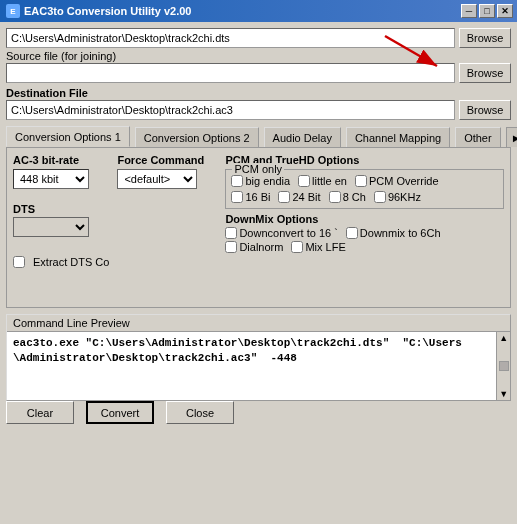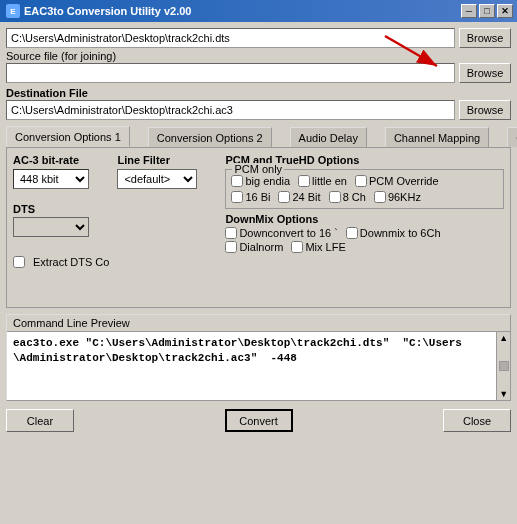--- a/index.html
+++ b/index.html
@@ -118,21 +118,21 @@
       font-weight: bold;
       margin-bottom: 1px;
     }
 
     
     .tab-bar {
       display: flex;
       align-items: flex-end;
       border-bottom: 1px solid #999;
       margin-top: 6px;
-      gap: 18px;
+      gap: 5px;
     }
     .tab {
       padding: 2px 8px;
       height: 20px;
       background: #c8c4bc;
       border: 1px solid #999;
       border-top-color: #ddd;
       border-left-color: #ddd;
       border-bottom: none;
       font-size: 11px;
@@ -300,23 +300,23 @@
       display: flex;
       flex-direction: column;
       align-items: center;
       justify-content: space-between;
       padding: 1px;
     }
 
     
     .bottom-bar {
       display: flex;
-      justify-content: space-between;
+      justify-content: flex-start;
       gap: 12px;
-      margin-top: 8px;
+      margin-top: 0;
     }
     .action-btn {
       height: 23px;
       min-width: 68px;
       background: #d4d0c8;
       border: 1px solid #fff;
       border-bottom-color: #666;
       border-right-color: #666;
       font-size: 11px;
       font-family: inherit;
@@ -426,21 +426,21 @@
             <option></option>
           </select>
           <div class="extract-cb checkbox-row">
             <input type="checkbox" style="">
             <span class="cb-label">Extract DTS Co</span>
           </div>
         </div>
       </div>
 
       <div class="col2">
-        <div class="group-label">Line Filter</div>
+        <div class="group-label">Force Command</div>
         <select class="select-control-sm">
           <option>&lt;default&gt;</option>
         </select>
       </div>
 
       <div class="col3">
         <div class="group-label">PCM and TrueHD Options</div>
 
         <div class="pcm-group">
           <span class="pcm-group-legend">PCM only</span>

